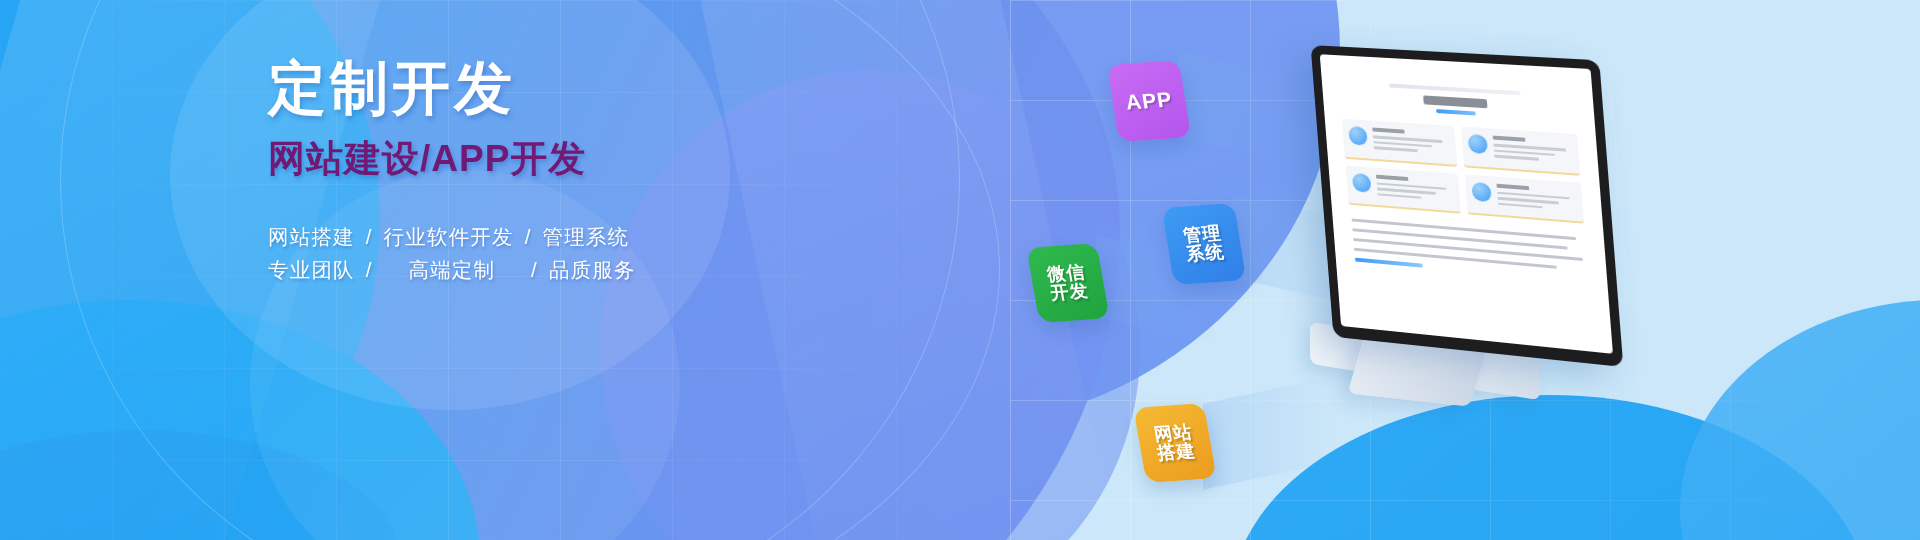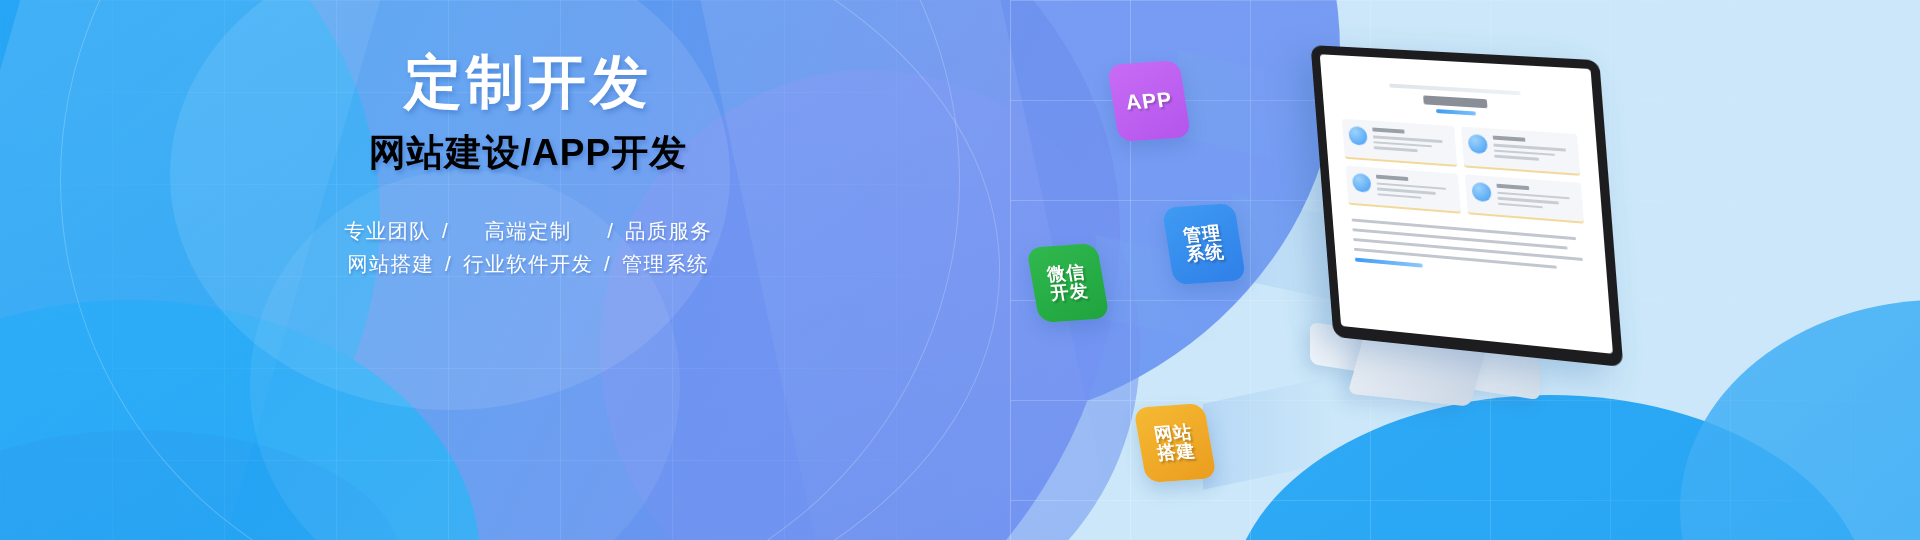--- a/index.html
+++ b/index.html
@@ -121,35 +121,34 @@
     mask-image:linear-gradient(to right, rgba(0,0,0,.6) 0%, rgba(0,0,0,.25) 60%, rgba(0,0,0,0) 100%);
     -webkit-mask-image:linear-gradient(to right, rgba(0,0,0,.6) 0%, rgba(0,0,0,.25) 60%, rgba(0,0,0,0) 100%);
   }
   .curve-line {
     position:absolute; border:1px solid rgba(255,255,255,.22);
     border-radius:50%; background:transparent;
   }
 
   
   .copy {
-    position:absolute; left:268px; top:52px; width:520px;
+    position:absolute; left:268px; top:58px; width:520px;
     z-index:20;
-    text-align:center;
   }
   .headline {
     font-size:58px; line-height:1.05; font-weight:bold;
     color:#ffffff; letter-spacing:4px;
     font-family:"Liberation Sans","DejaVu Sans",sans-serif;
     text-shadow:2px 3px 5px rgba(30,80,170,.35);
     white-space:nowrap;
   }
   .subline {
     margin-top:20px;
     font-size:37px; line-height:1.1; font-weight:bold;
-    color:#000000; letter-spacing:1px;
+    color:#701a75; letter-spacing:1px;
     text-shadow:2px 3px 4px rgba(30,80,170,.33);
     white-space:nowrap;
   }
   .features { margin-top:40px; }
   .feature-line {
     font-size:20.5px; line-height:33px; color:#ffffff;
     letter-spacing:1.2px; white-space:nowrap;
     text-shadow:1px 2px 3px rgba(30,80,170,.38);
   }
   .feature-line .sep { padding:0 4px; font-weight:300; }
@@ -316,34 +315,34 @@
   <div class="grid-lines"></div>
   <div class="grid-lines right"></div>
   <div class="curve-line" style="left:-180px; top:-120px; width:1180px; height:780px;"></div>
   <div class="curve-line" style="left:60px; top:-260px; width:900px; height:880px;"></div>
 
   <div class="copy">
     <div class="headline">定制开发</div>
     <div class="subline">网站建设/APP开发</div>
     <div class="features">
       <div class="feature-line">
+        <span>网站搭建</span>
+        <span class="sep">/</span>
+        <span>行业软件开发</span>
+        <span class="sep">/</span>
+        <span>管理系统</span>
+      </div>
+      <div class="feature-line">
         <span>专业团队</span>
         <span class="sep">/</span>
         <span class="gap"></span>
         <span>高端定制</span>
         <span class="gap"></span>
         <span class="sep">/</span>
         <span>品质服务</span>
-      </div>
-      <div class="feature-line">
-        <span>网站搭建</span>
-        <span class="sep">/</span>
-        <span>行业软件开发</span>
-        <span class="sep">/</span>
-        <span>管理系统</span>
       </div>
     </div>
   </div>
 
   <div class="trail" id="trail-app"></div>
   <div class="cube" id="cube-app">
     <span class="lbl">APP</span>
   </div>
 
   <div class="trail" id="trail-manage"></div>

